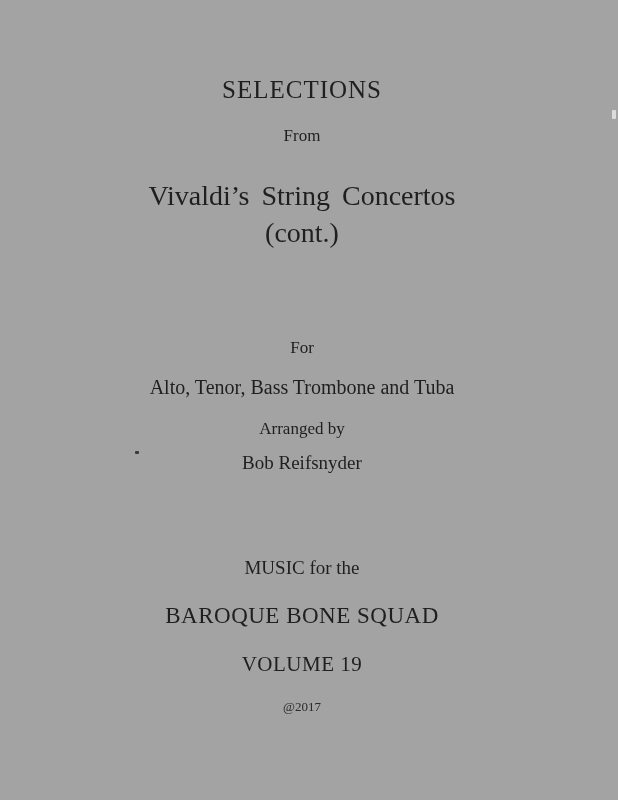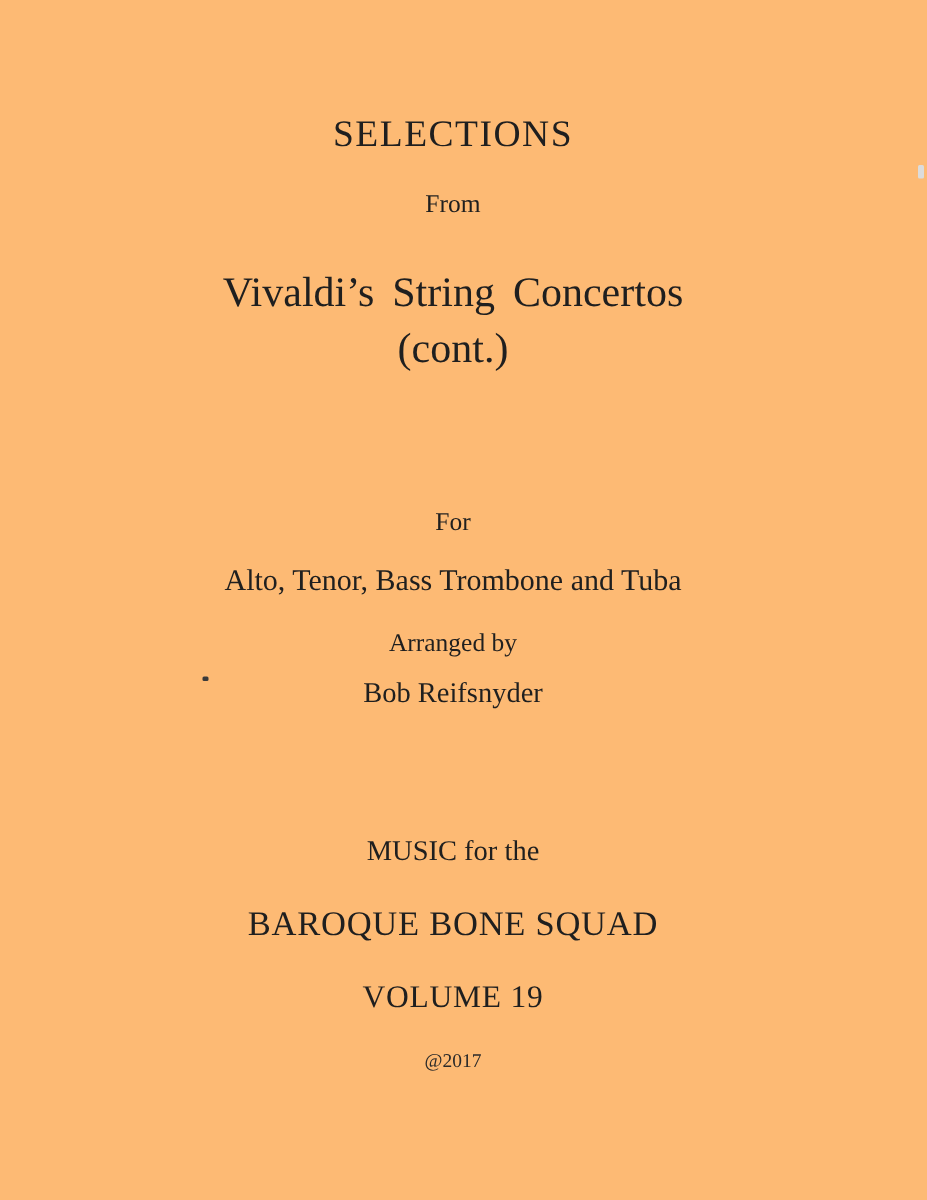--- a/index.html
+++ b/index.html
@@ -4,21 +4,21 @@
 <style>
   html, body {
     margin: 0;
     padding: 0;
     background: #ffffff;
   }
   .page {
     position: relative;
     width: 618px;
     height: 800px;
-    background: #fdba74;
+    background: #a3a3a3;
     overflow: hidden;
     font-family: "Liberation Serif", "DejaVu Serif", serif;
     color: #1f1f1f;
   }
   
   .page-inner {
     position: absolute;
     left: -7px;
     top: 0;
     width: 618px;

